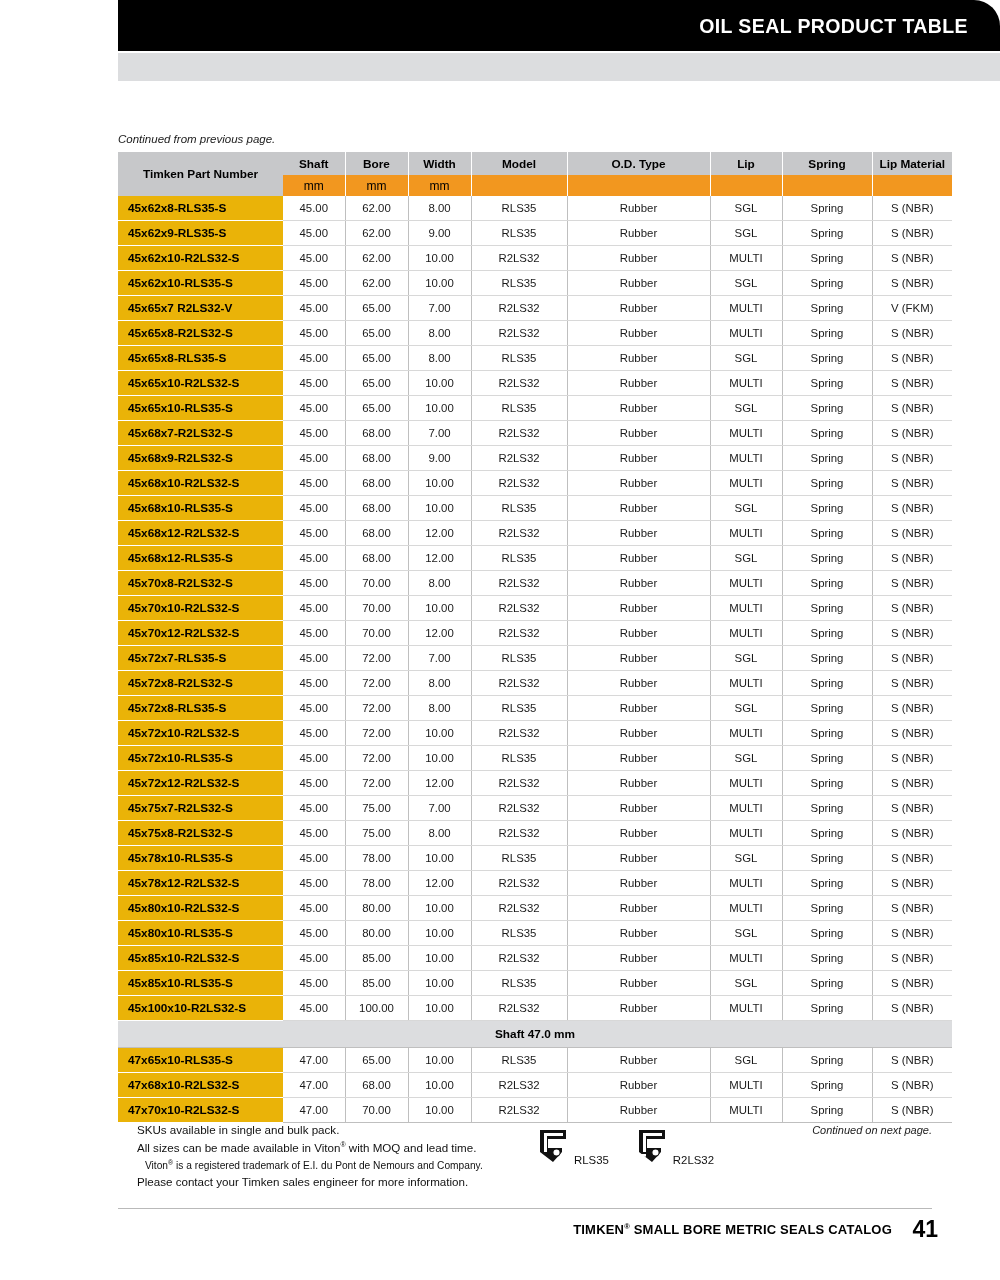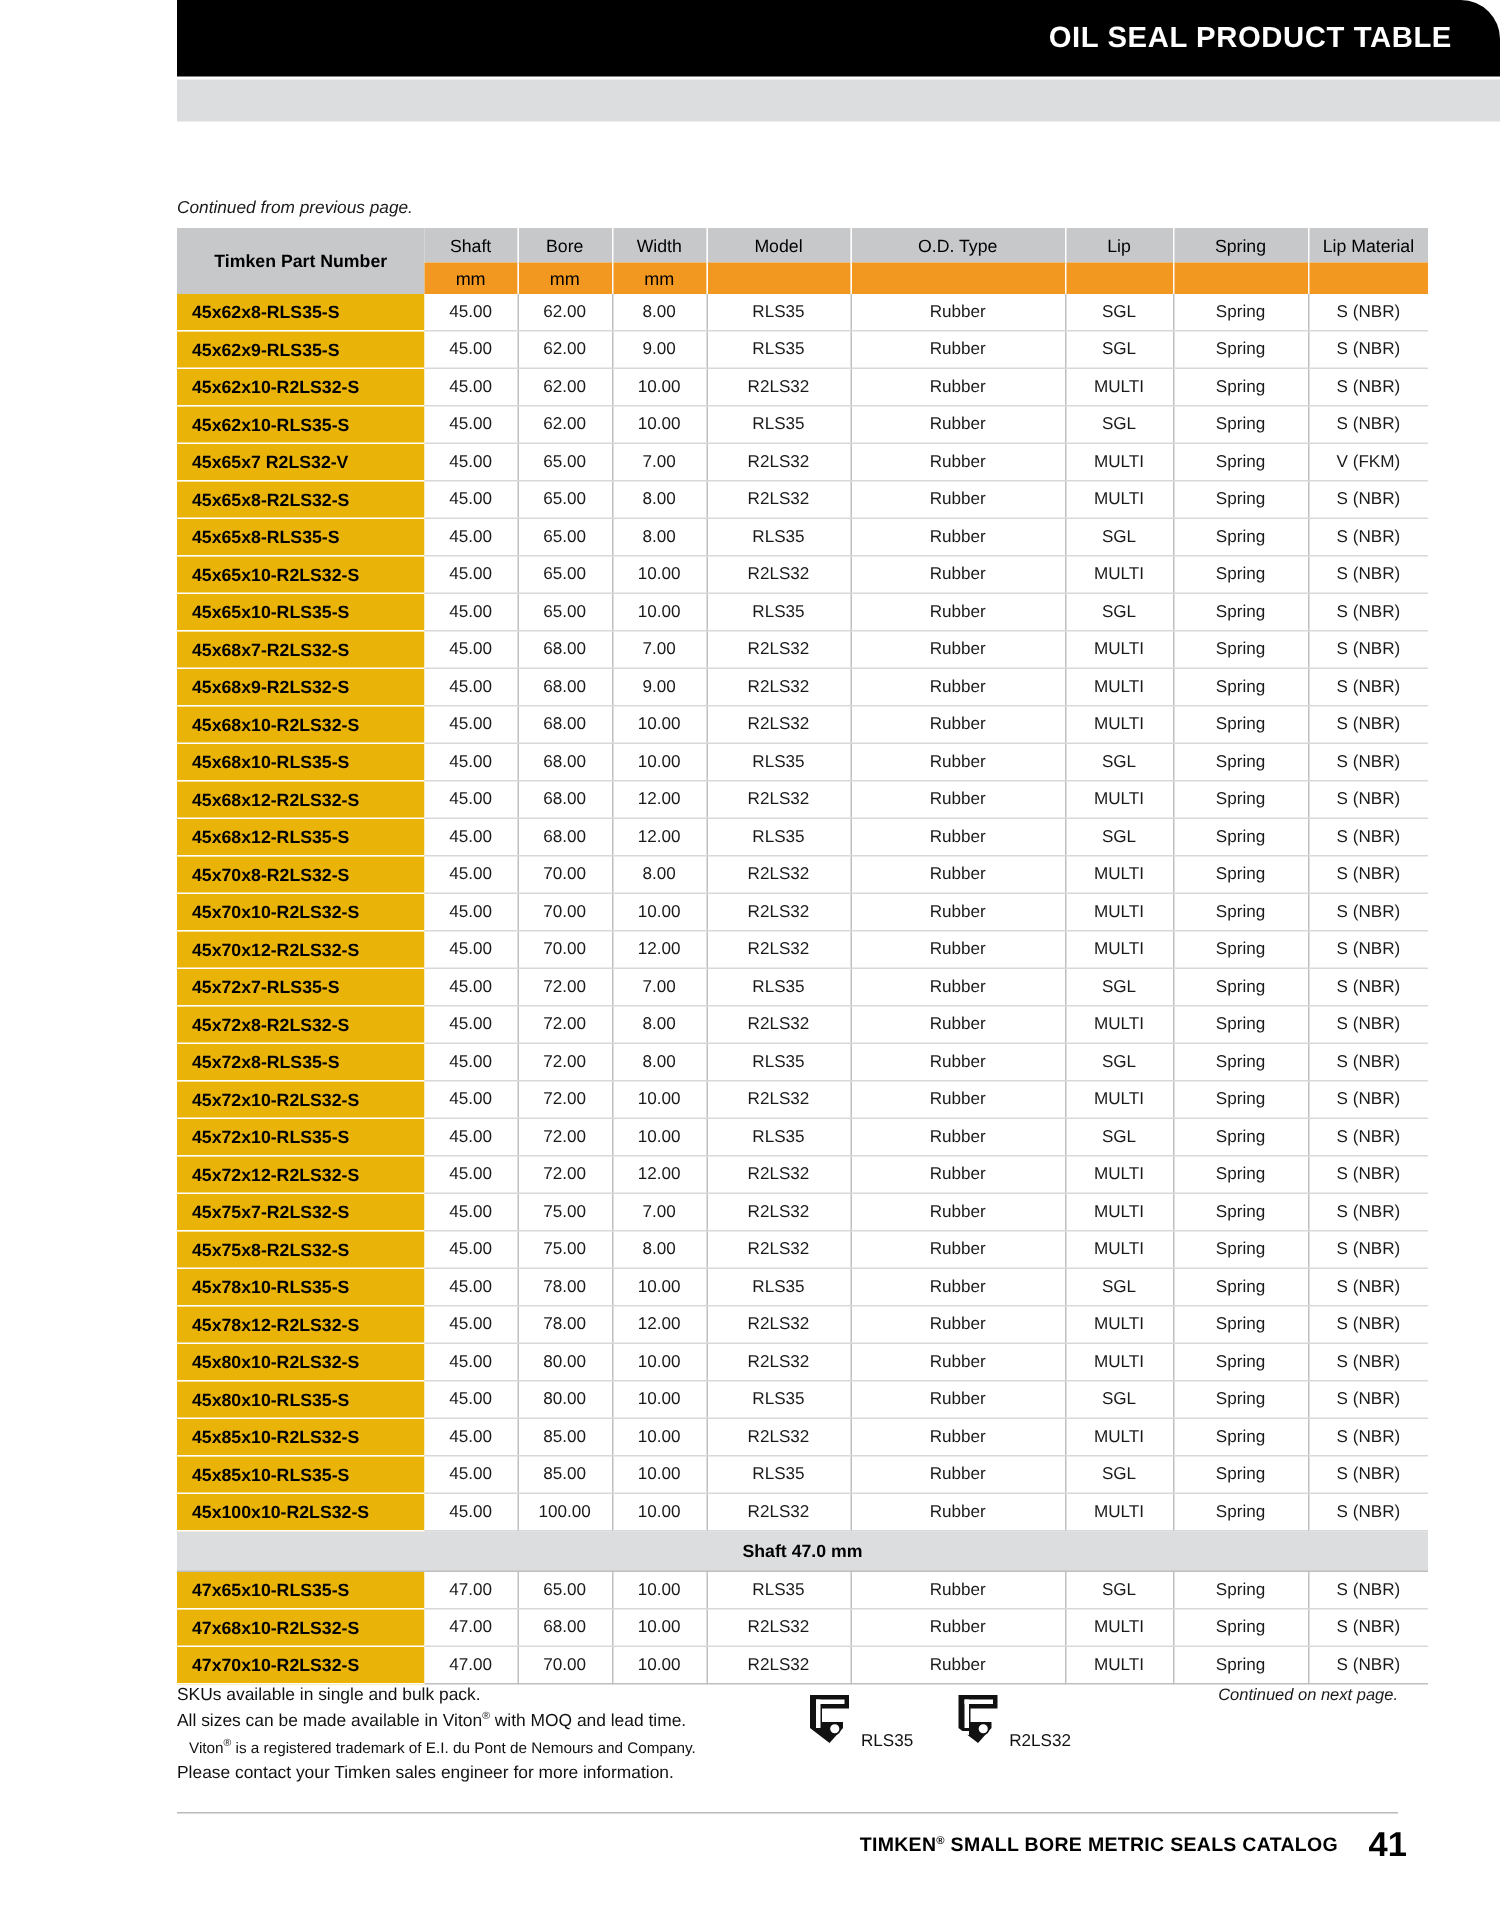--- a/index.html
+++ b/index.html
@@ -84,21 +84,21 @@
     font-weight: bold;
     text-align: center;
     vertical-align: middle;
     border: none;
     padding: 4px 2px;
   }
   .hdr-top {
     background: #c7c8ca;
     color: #000;
     font-size: 11.8px;
-    font-weight: normal;
+    font-weight: bold;
     text-align: center;
     height: 23px;
     padding: 2px;
     border-right: 1px solid #ffffff;
   }
   .hdr-top.last { border-right: none; }
   .hdr-unit {
     background: #f2971f;
     color: #000;
     font-size: 12px;
@@ -150,20 +150,21 @@
     position: absolute;
     left: 118px;
     top: 1122px;
     width: 400px;
     color: #111;
   }
   .fn-line {
     font-size: 11.6px;
     line-height: 15.2px;
     white-space: nowrap;
+    margin-left: 19px;
   }
   .fn-line.small {
     font-size: 10.2px;
     padding-left: 8px;
   }
   .fn-line sup { font-size: 7px; vertical-align: super; }
 
   
   .legend {
     position: absolute;

